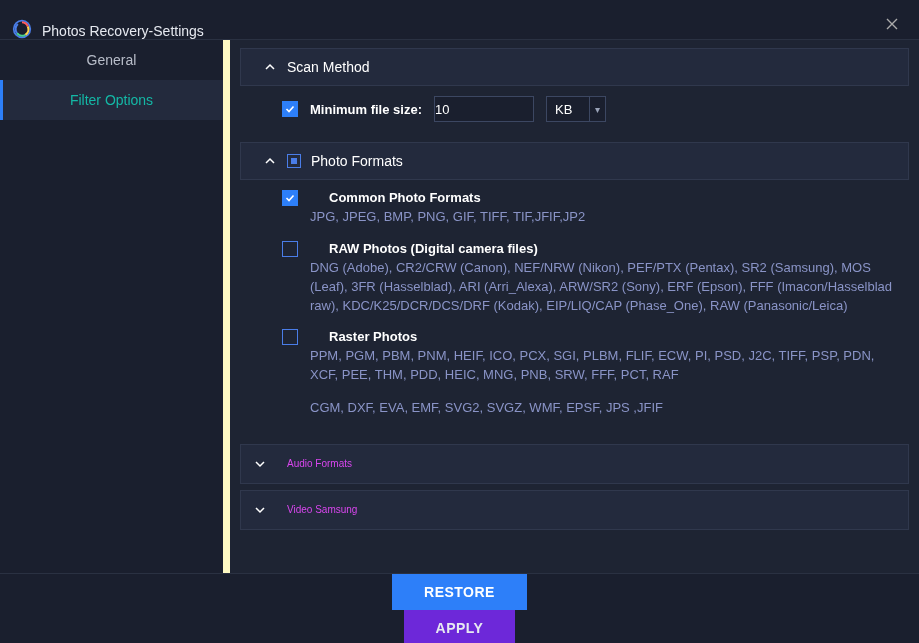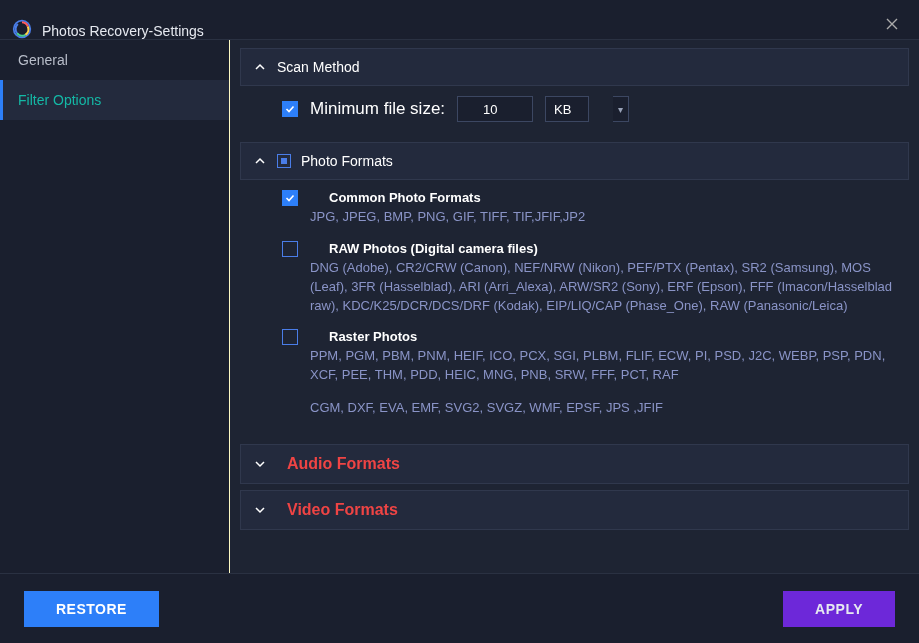--- a/index.html
+++ b/index.html
@@ -7,62 +7,62 @@
 
 .window { width: 100%; height: 100%; display: flex; flex-direction: column; }
 
 .titlebar { height: 40px; background: #1a1f2e; display: flex; align-items: flex-end; padding: 0 12px; border-bottom: 1px solid #2a3142; }
 .titlebar .app-icon { width: 20px; height: 20px; margin-right: 10px; }
 .titlebar .title { flex: 1; font-size: 14px; color: #e6e9f0; font-weight: 500; }
 .titlebar .close-btn { width: 30px; height: 30px; display: flex; align-items: center; justify-content: center; cursor: pointer; color: #aaa; }
 
 .body-area { flex: 1; display: flex; overflow: hidden; }
 
-.sidebar { width: 230px; background: #1a1f2e; border-right: 1px solid #fef9c3; }
+.sidebar { width: 230px; background: #1a1f2e; border-right: 7px solid #fef9c3; text-align: center; }
 .sidebar-item { padding: 12px 18px; font-size: 14px; color: #b8bdc9; cursor: pointer; }
 .sidebar-item.active { background: #232a3d; color: #14b8a6; border-left: 3px solid #2d7ff9; padding-left: 15px; }
 
 .content { flex: 1; background: #1e2433; overflow: hidden; position: relative; display: flex; flex-direction: column; padding: 8px 10px 8px 10px; }
 
 .scroll-wrap { flex: 1; overflow-y: auto; overflow-x: hidden; position: relative; }
 .scroll-wrap::-webkit-scrollbar { width: 14px; }
 .scroll-wrap::-webkit-scrollbar-track { background: #2a3142; }
 .scroll-wrap::-webkit-scrollbar-thumb { background: #3c4762; }
 .scroll-wrap::-webkit-scrollbar-button { background: #2a3142; height: 14px; display: block; }
 
-.section-hdr { background: #232a3d; padding: 10px 12px; display: flex; align-items: center; gap: 10px; margin-bottom: 6px; border: 1px solid #30384d; }
+.section-hdr { background: #232a3d; padding: 10px 22px; display: flex; align-items: center; gap: 10px; margin-bottom: 6px; border: 1px solid #30384d; }
 .section-hdr .chev { width: 14px; color: #e6e9f0; display: inline-flex; justify-content: center; }
 .section-hdr .pf-check { width: 14px; height: 14px; border: 1px solid #4a7de8; display: inline-flex; align-items: center; justify-content: center; }
 .section-hdr .pf-check .inner { width: 6px; height: 6px; background: #4a7de8; }
 .section-hdr .lbl { font-size: 14px; color: #fff; font-weight: 500; }
 
 .section-body { padding: 4px 14px 12px 42px; }
 
 .row { display: flex; align-items: center; gap: 12px; margin-bottom: 8px; }
 .checkbox { width: 16px; height: 16px; border: 1px solid #4a7de8; background: transparent; display: inline-flex; align-items: center; justify-content: center; cursor: pointer; flex-shrink: 0; }
 .checkbox.checked { background: #2d7ff9; border-color: #2d7ff9; }
 .checkbox.checked svg { display: block; }
 .checkbox svg { display: none; width: 10px; height: 10px; }
 
-.row-label { font-size: 17px; color: #fff; font-weight: 400; }
-.input-text { background: #1a1f2e; border: 1px solid #3c4762; color: #fff; padding: 4px 25px; width: 76px; height: 26px; font-size: 13px; }
-.select-wrap { display: flex; gap: 24px; }
+.row-label { font-size: 13px; color: #fff; font-weight: 700; }
+.input-text { background: #1a1f2e; border: 1px solid #3c4762; color: #fff; padding: 4px 0; width: 100px; height: 26px; font-size: 13px; }
+.select-wrap { display: flex; }
 .select-val { background: #1a1f2e; border: 1px solid #3c4762; color: #fff; padding: 4px 8px; height: 26px; font-size: 13px; min-width: 44px; display: flex; align-items: center; }
 .select-arrow { background: #1a1f2e; border: 1px solid #3c4762; border-left: none; color: #9aa3b8; width: 16px; height: 26px; display: flex; align-items: center; justify-content: center; font-size: 10px; cursor: pointer; }
 
 .fmt-block { margin-bottom: 14px; }
 .fmt-head { display: flex; align-items: flex-start; gap: 12px; }
 .fmt-title { font-size: 13px; color: #fff; font-weight: 600; margin-left: 19px; }
 .fmt-desc { font-size: 13px; color: #8a94c7; margin-left: 28px; margin-top: 2px; line-height: 1.45; }
 
 .collapsed-hdr { background: #232a3d; padding: 10px 14px; display: flex; align-items: center; gap: 18px; margin-bottom: 6px; border: 1px solid #30384d; cursor: pointer; }
 .collapsed-hdr .chev { width: 14px; color: #e6e9f0; }
-.collapsed-hdr .lbl { font-size: 16px; color: #ef4444; font-weight: 700; }
-
-.footer { height: 70px; background: #1a1f2e; display: flex; align-items: center; padding: 16px 24px; justify-content: space-between; border-top: 1px solid #2a3142; }
+.collapsed-hdr .lbl { font-size: 10px; color: #d946ef; font-weight: 400; }
+
+.footer { height: 70px; background: #1a1f2e; display: flex; align-items: center; padding: 0 24px; justify-content: space-between; border-top: 1px solid #2a3142; flex-direction: column; }
 .btn { padding: 10px 32px; font-size: 14px; font-weight: 600; cursor: pointer; border: none; letter-spacing: 0.5px; }
 .btn-primary { background: #2d7ff9; color: #fff; }
 .btn-secondary { background: #6d28d9; color: #e6e9f0; }
 
 .app-icon svg { width: 20px; height: 20px; }
 </style>
 </head>
 <body>
 
 <div class="window">
@@ -154,21 +154,21 @@
             <div class="fmt-desc">DNG (Adobe), CR2/CRW (Canon), NEF/NRW (Nikon), PEF/PTX (Pentax), SR2 (Samsung), MOS (Leaf), 3FR (Hasselblad), ARI (Arri_Alexa), ARW/SR2 (Sony), ERF (Epson), FFF (Imacon/Hasselblad raw), KDC/K25/DCR/DCS/DRF (Kodak),  EIP/LIQ/CAP (Phase_One), RAW (Panasonic/Leica)</div>
           </div>
 
           <div class="fmt-block">
             <div class="fmt-head">
               <span class="checkbox">
                 
               </span>
               <span class="fmt-title">Raster Photos</span>
             </div>
-            <div class="fmt-desc">PPM, PGM, PBM, PNM, HEIF, ICO, PCX, SGI, PLBM, FLIF, ECW, PI, PSD, J2C, WEBP, PSP, PDN, XCF, PEE, THM, PDD, HEIC, MNG, PNB, SRW, FFF, PCT, RAF</div>
+            <div class="fmt-desc">PPM, PGM, PBM, PNM, HEIF, ICO, PCX, SGI, PLBM, FLIF, ECW, PI, PSD, J2C, TIFF, PSP, PDN, XCF, PEE, THM, PDD, HEIC, MNG, PNB, SRW, FFF, PCT, RAF</div>
           </div>
 
           <div class="fmt-block">
             <div class="fmt-desc">CGM, DXF, EVA, EMF, SVG2, SVGZ, WMF, EPSF, JPS ,JFIF</div>
           </div>
 
         </div>
 
         <div class="collapsed-hdr">
           <span class="chev">
@@ -178,21 +178,21 @@
           </span>
           <span class="lbl">Audio Formats</span>
         </div>
 
         <div class="collapsed-hdr">
           <span class="chev">
             <svg width="10" height="10" viewBox="0 0 10 10">
                 <path d="M1 3 L5 7 L9 3" fill="none" stroke="#fff" stroke-width="1.5"></path>
               </svg>
           </span>
-          <span class="lbl">Video Formats</span>
+          <span class="lbl">Video Samsung</span>
         </div>
 
       </div>
     </div>
   </div>
 
   <div class="footer">
     <button class="btn btn-primary">RESTORE</button>
     <button class="btn btn-secondary">APPLY</button>
   </div>

